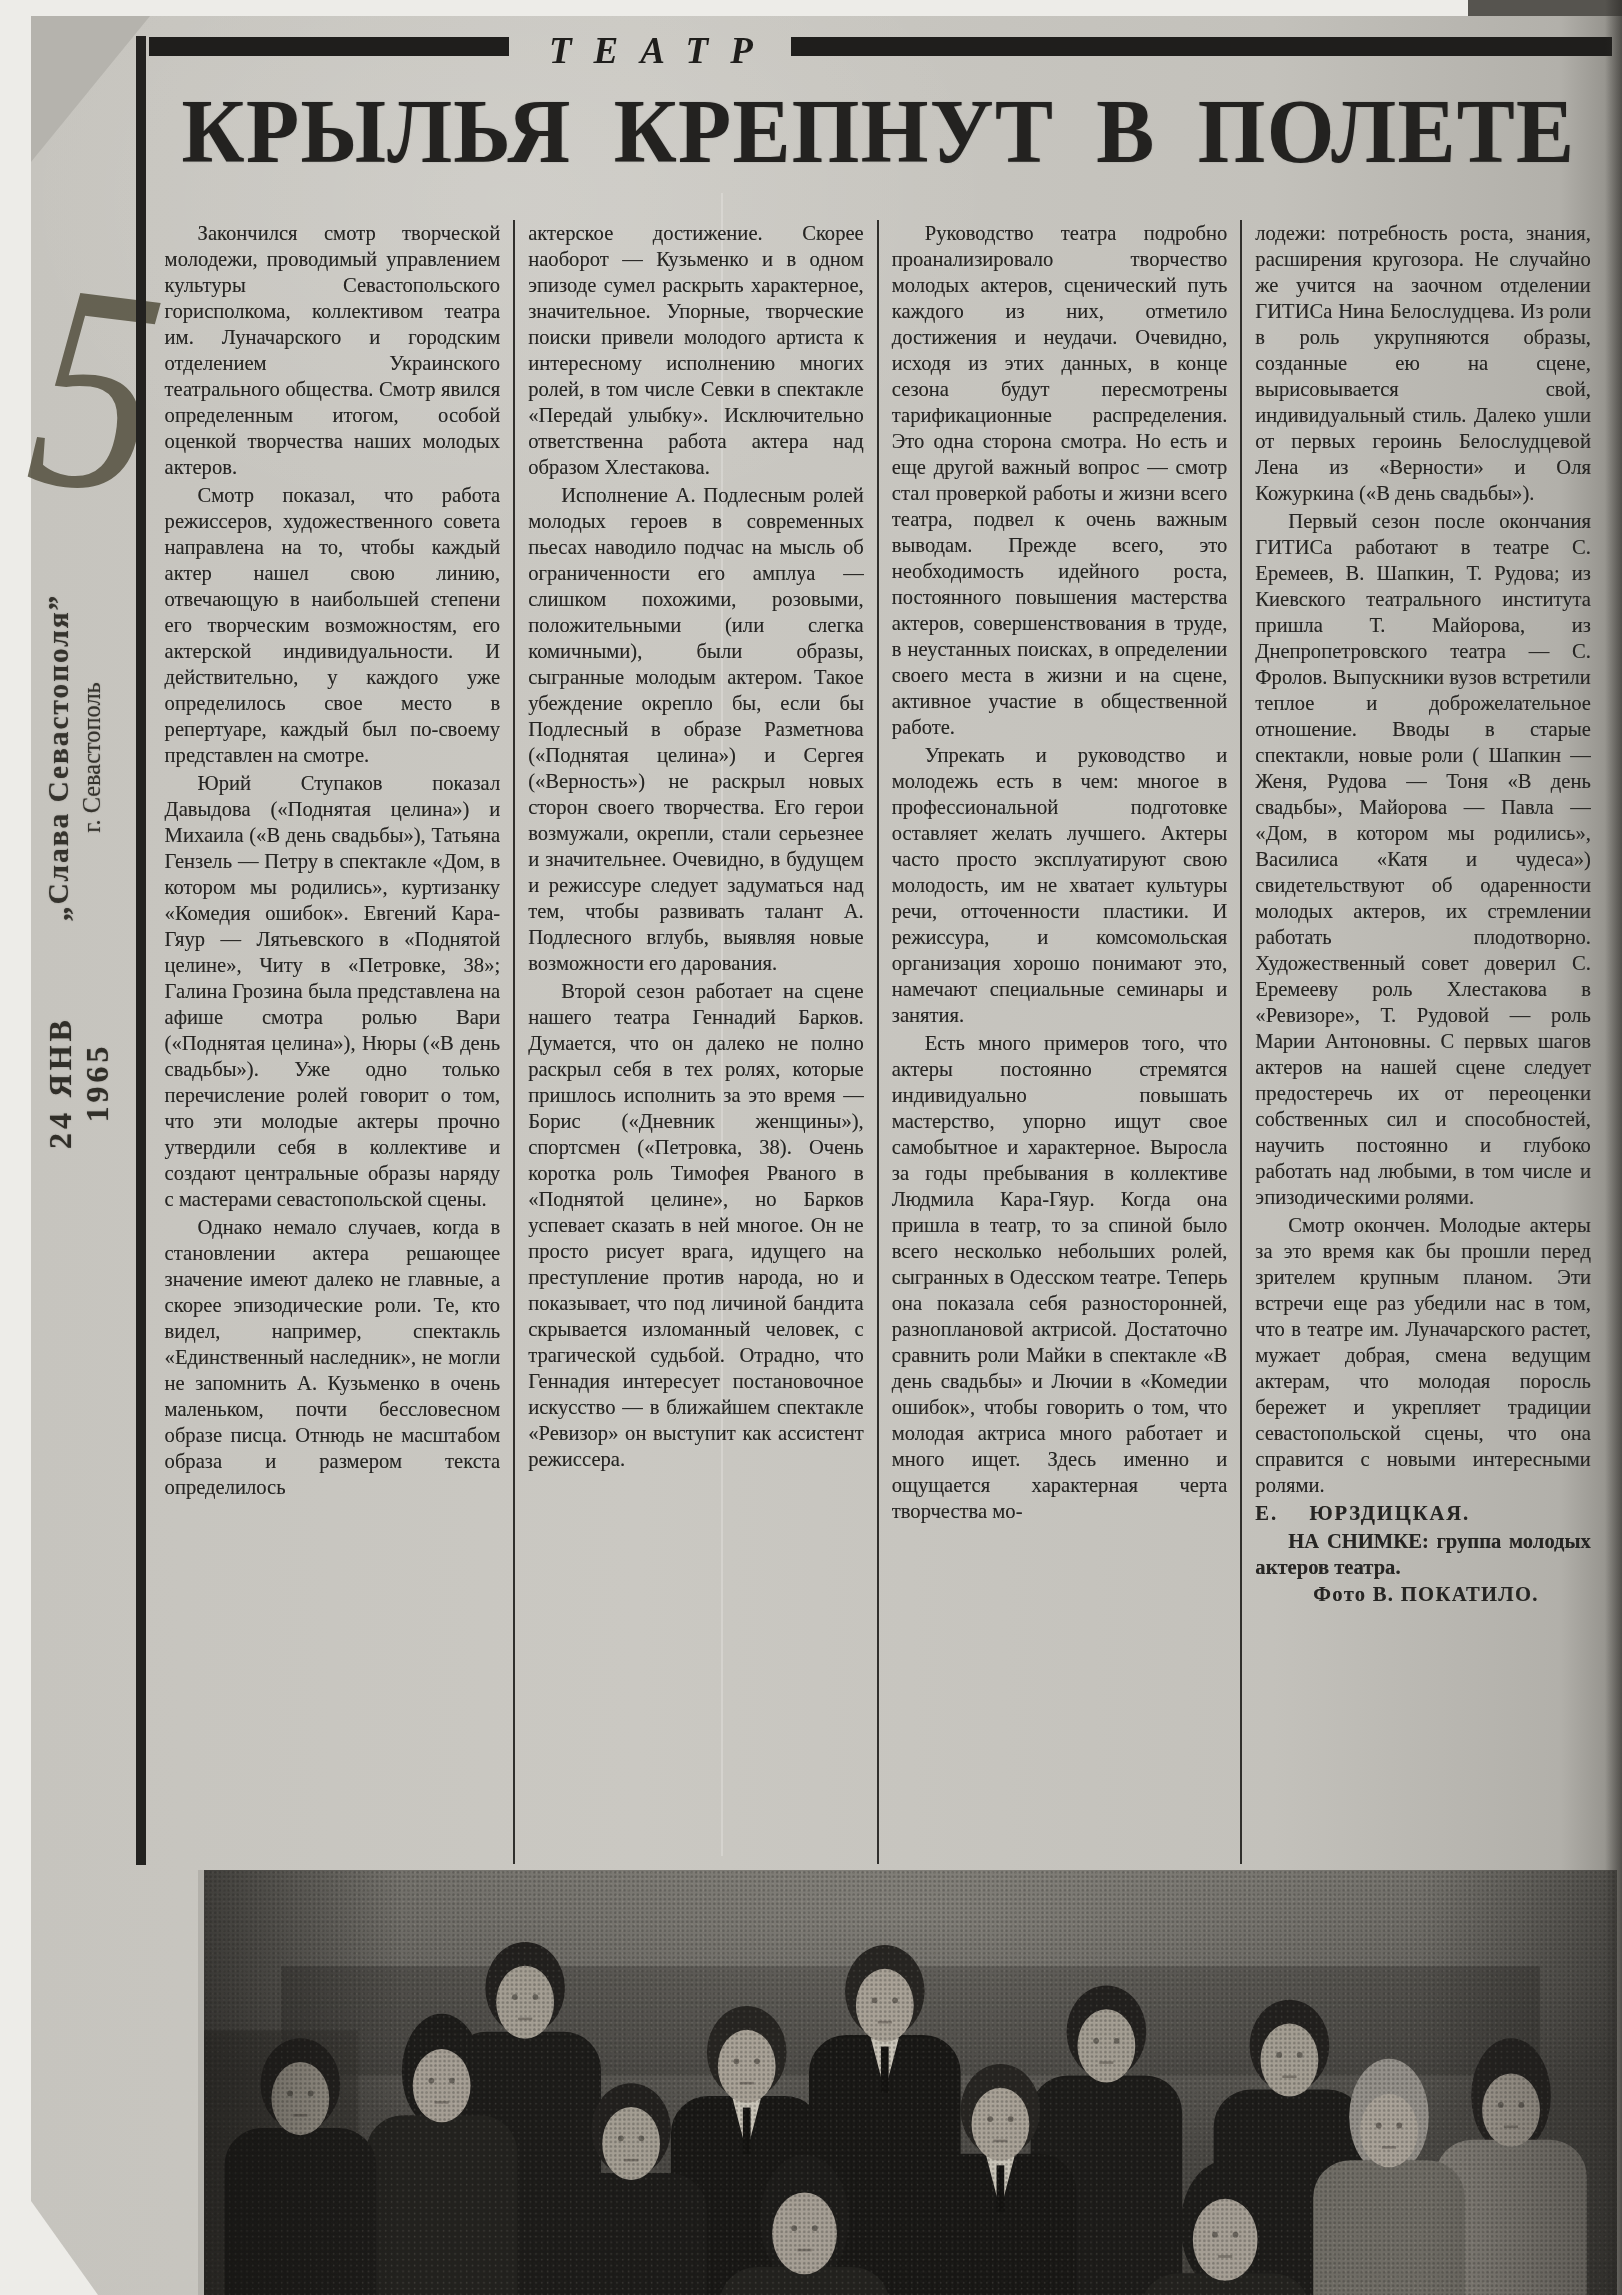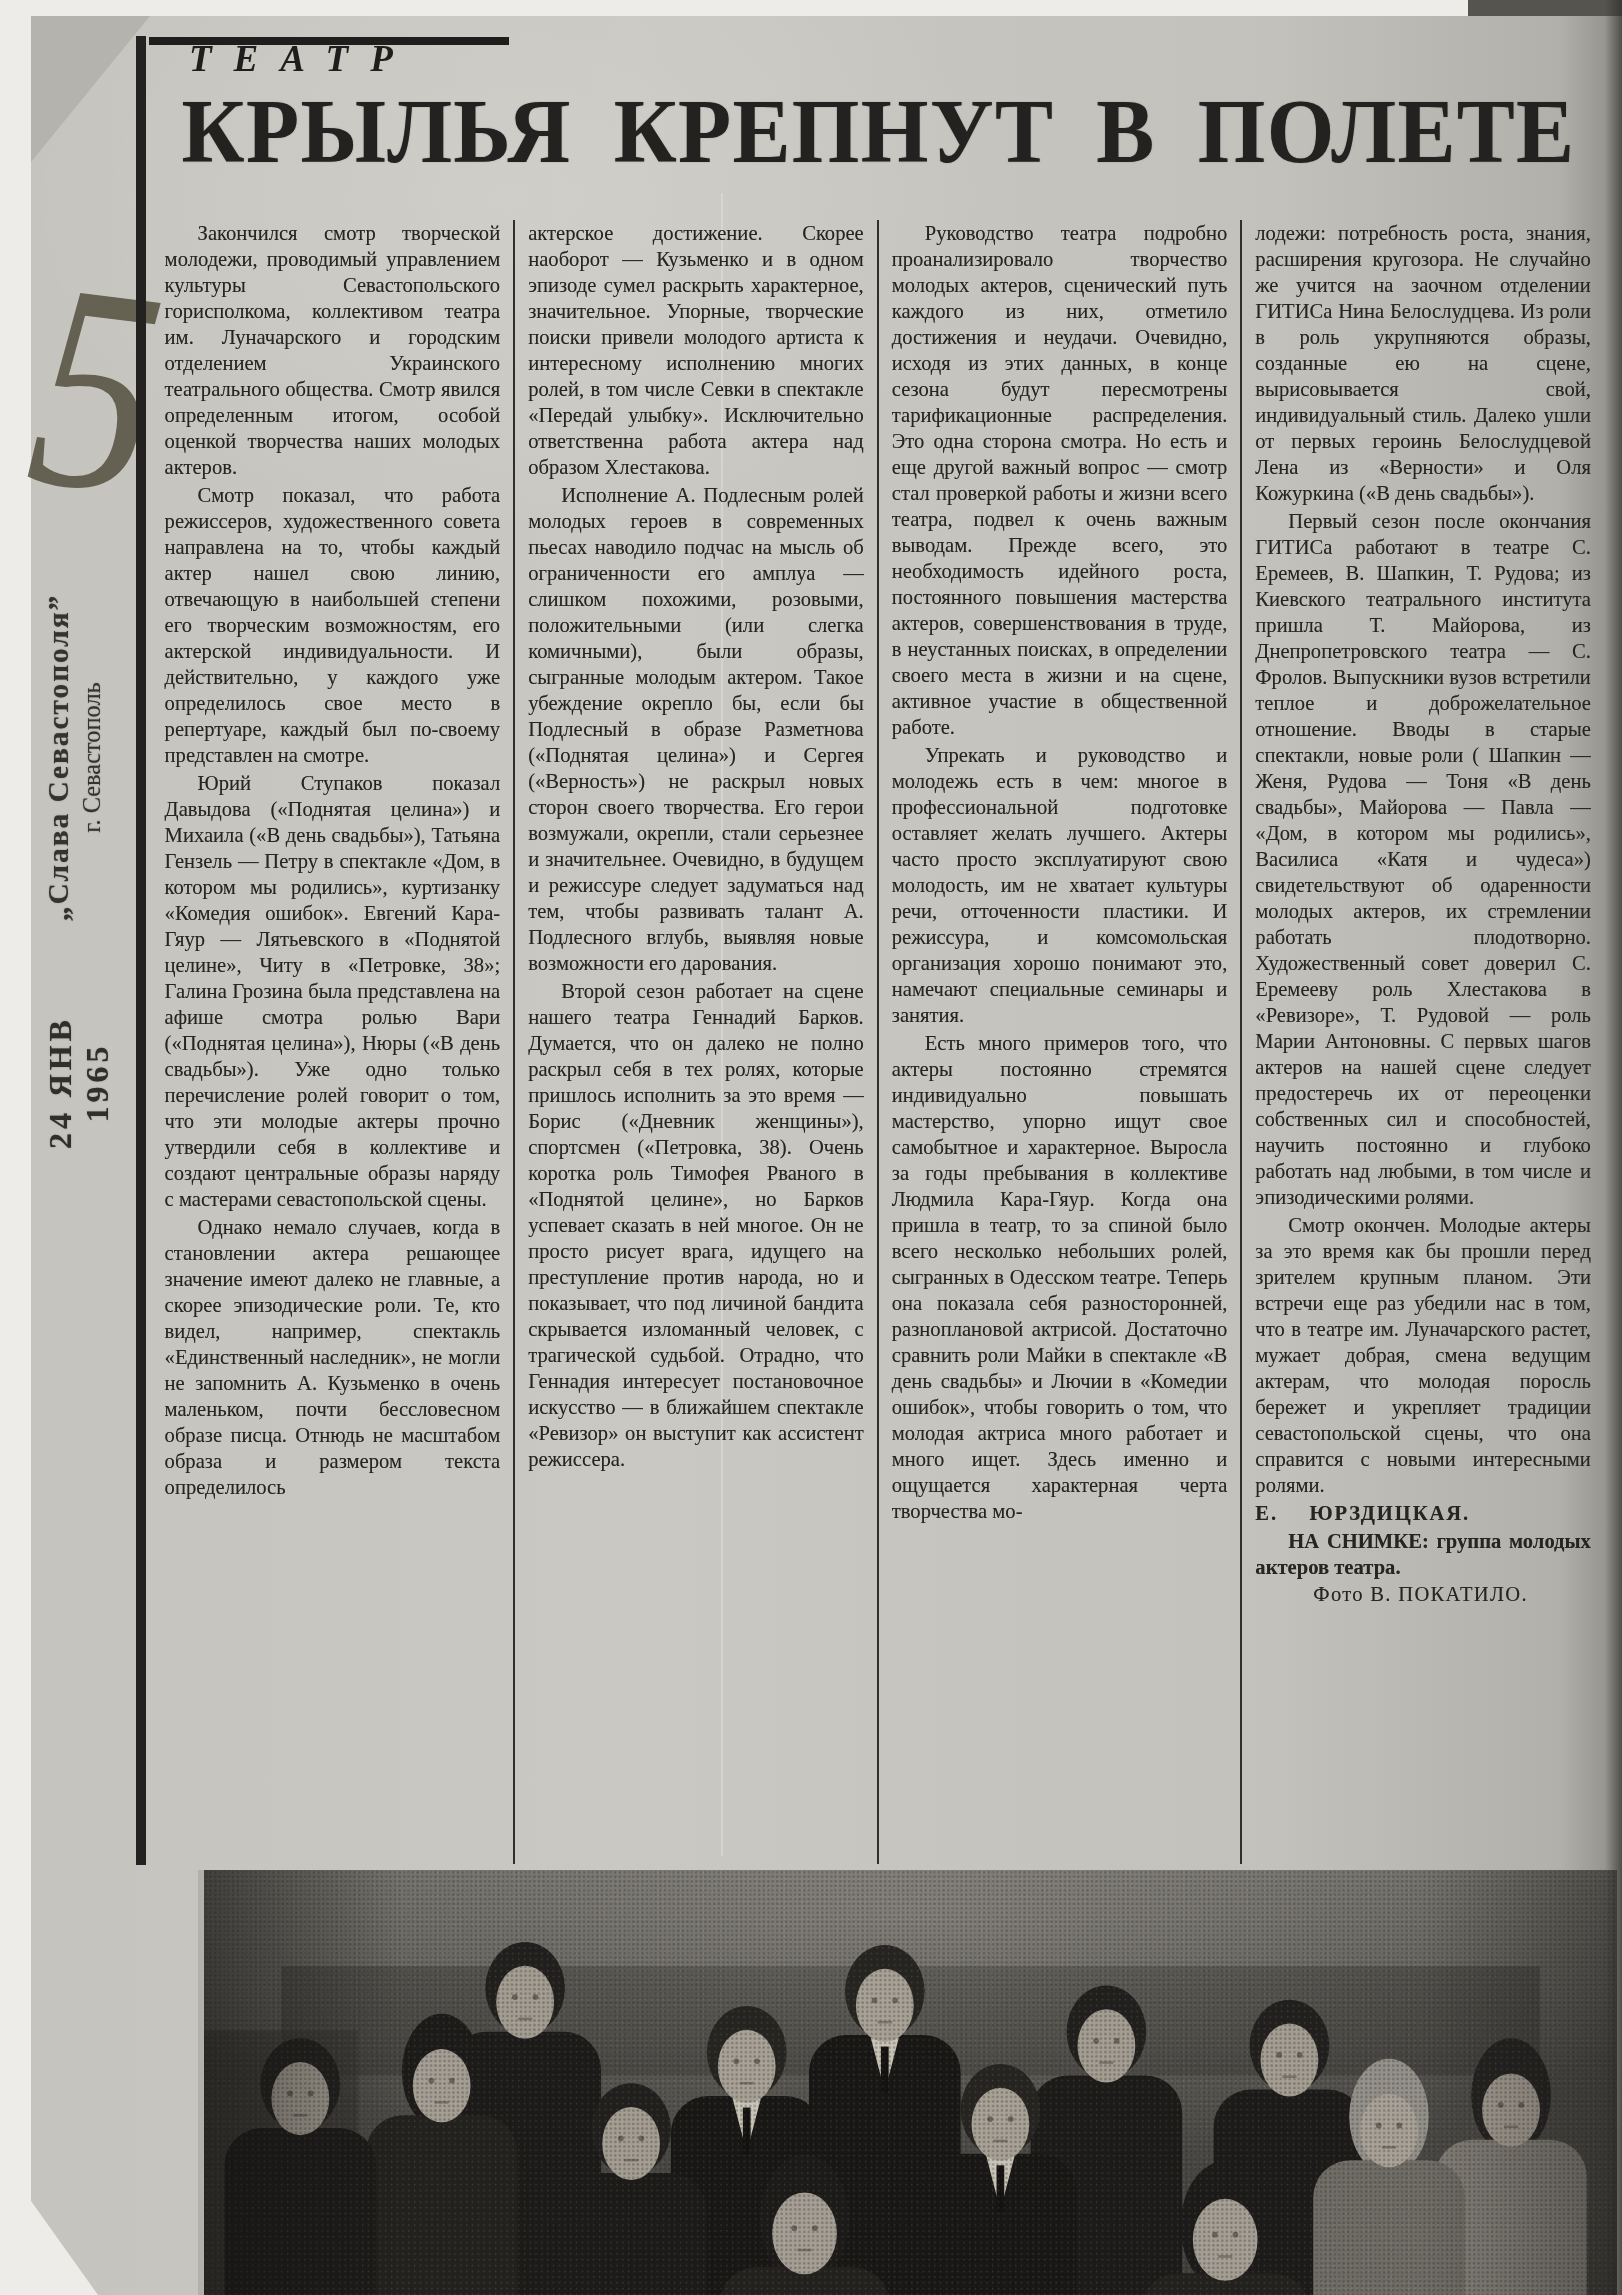--- a/index.html
+++ b/index.html
@@ -26,21 +26,21 @@
     font-style:italic;color:#4a4634;opacity:.78;transform:rotate(7deg) scaleY(1.2);}
   .stamp-name{position:absolute;left:-122px;top:716px;width:411px;height:83px;
     transform:rotate(-90deg);text-align:center;color:#35332d;text-shadow:0 0 1.3px rgba(53,51,45,.55);}
   .stamp-name .l1{font-size:29.5px;font-weight:bold;letter-spacing:1.9px;}
   .stamp-name .l2{font-size:24.4px;margin-top:2.6px;}
   .date-stamp{position:absolute;left:-39px;top:1060px;width:206px;height:45px;
     transform:rotate(-90deg);font-size:32px;font-weight:bold;letter-spacing:3.9px;
     color:#312f29;text-align:center;text-shadow:0 0 1.3px rgba(49,47,41,.5);}
   
   .rule-left{position:absolute;left:136px;top:36px;width:9.6px;height:1829px;background:#232220;}
-  .header-row{position:absolute;left:149px;top:37px;right:10.3px;height:51px;display:flex;align-items:flex-start;flex-direction:column;}
+  .header-row{position:absolute;left:149px;top:37px;right:10.3px;height:51px;display:flex;align-items:flex-start;}
   .bar{height:19px;background:#1f1e1c;}
   .bar.b1{width:360px;}
   .bar.b2{flex:1;}
   .rubric{font-size:37px;font-weight:bold;font-style:italic;letter-spacing:22px;
     margin:0 16.7px 0 40px;transform:translateY(-7.7px);color:#1f1e1c;white-space:nowrap;}
   .title{position:absolute;left:161px;right:26px;top:81px;text-align:center;
     font-size:87px;font-weight:bold;letter-spacing:1.3px;word-spacing:19px;color:#232220;
     transform:scaleY(1.05);white-space:nowrap;text-shadow:0 0 1.3px rgba(35,34,32,.35);}
   
   .columns{position:absolute;left:162px;top:204px;right:26px;height:1660px;display:flex;}
@@ -49,21 +49,21 @@
   .col:last-child{padding-right:5.1px;}
   .col + .col{border-left:2.6px solid #302f2c;}
   .col p{margin:0;text-indent:33px;font-size:20.6px;line-height:26px;text-align:justify;
     color:#262523;text-shadow:0 0 0.6px rgba(38,37,35,.38);}
   .col p + p{margin-top:1.9px;}
   .col p.cont{text-indent:0;}
   .signature{text-align:right;padding-right:29.5px;font-weight:bold;letter-spacing:1.9px;
     word-spacing:24.4px;margin-top:18px;text-indent:0 !important;}
   .caption{font-weight:bold;margin-top:23px;}
   .credit{text-indent:0 !important;text-align:center;padding-left:58px;margin-top:15.4px;
-    font-weight:normal;letter-spacing:1.3px;}
+    font-weight:bold;letter-spacing:1.3px;}
   
   .photo{position:absolute;left:198px;top:1870px;width:1413px;height:425px;
     background:#4a4845;border-left:6.4px solid #b3b1ab;}
   .photo svg{display:block;width:100%;height:100%;}
 </style>
 </head>
 <body>
 
 <div class="album-corner-tr"></div>
 <div class="backing-wedge"></div>

